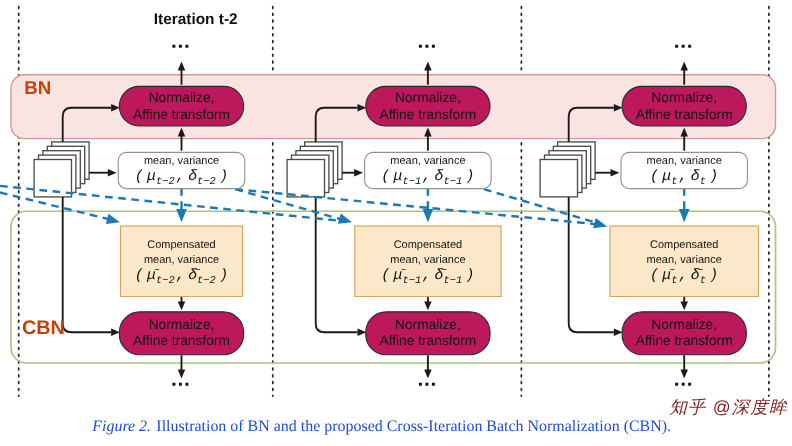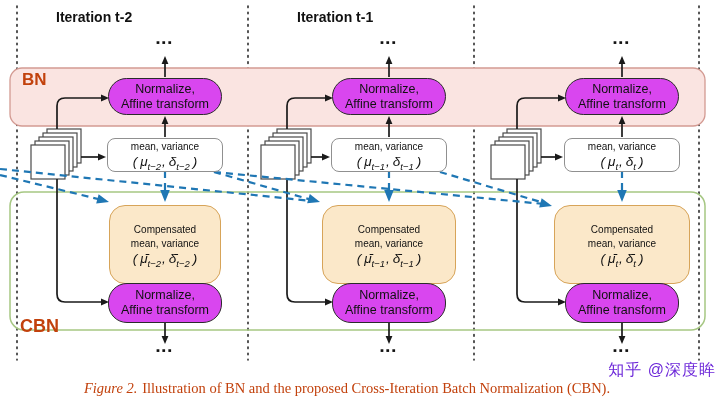--- a/index.html
+++ b/index.html
@@ -1,49 +1,49 @@
 <!DOCTYPE html>
 <html><head>
 <meta charset="utf-8">
 <style>
   html,body{margin:0;padding:0;background:#ffffff;}
   #figure{position:relative;width:720px;height:405px;background:#ffffff;overflow:hidden;
           font-family:"Liberation Sans",sans-serif;color:#111;}
   #figure svg{position:absolute;left:0;top:0;}
 
-  .col-header{position:absolute;top:9px;width:160px;text-align:left;
+  .col-header{position:absolute;top:9px;width:160px;text-align:right;
               font-size:14px;font-weight:bold;color:#111;}
   .dots{position:absolute;width:50px;text-align:center;font-size:11px;font-weight:bold;
         letter-spacing:2px;color:#111;line-height:10px;}
 
-  .pill{position:absolute;width:114px;background:#d946ef;border:1.4px solid #2b2b2b;
+  .pill{position:absolute;width:114px;background:#be185d;border:1.4px solid #2b2b2b;
         border-radius:19px;display:flex;flex-direction:column;justify-content:center;
         align-items:center;font-size:12.5px;line-height:15px;text-align:center;box-sizing:border-box;}
   .statsbox{position:absolute;width:116px;height:34px;background:#ffffff;border:1.2px solid #909090;
         border-radius:8px;display:flex;flex-direction:column;justify-content:center;
         align-items:center;text-align:center;box-sizing:border-box;}
-  .compbox{position:absolute;height:79px;background:#fbe8c9;border:1.5px solid #d7a459;
-        border-radius:16px;display:flex;flex-direction:column;justify-content:center;
+  .compbox{position:absolute;height:65px;background:#fbe8c9;border:1.5px solid #d7a459;
+        border-radius:0;display:flex;flex-direction:column;justify-content:center;
         align-items:center;text-align:center;box-sizing:border-box;}
   .sline{font-size:10px;line-height:14px;}
-  .gline{font-family:Liberation Sans, sans-serif;font-style:italic;font-size:13.5px;line-height:16px;}
+  .gline{font-family:Liberation Mono, monospace;font-style:italic;font-size:13.5px;line-height:16px;}
   .gline sub{font-size:9.5px;line-height:0;}
   .gline .op{margin-right:3px;}
   .gline .cm{margin:0 3px 0 1px;}
   .gline .cl{margin-left:3px;}
 
   .region-label{position:absolute;font-weight:bold;color:#c2410c;}
   #bn-label{left:22px;top:70px;font-size:17px;}
-  #cbn-label{left:20px;top:316px;font-size:18px;}
+  #cbn-label{left:20px;top:288px;font-size:18px;}
 
   .caption{position:absolute;left:0;top:380px;width:694px;text-align:center;
-           font-family:"Liberation Serif",serif;font-size:14.5px;color:#c2410c;}
+           font-family:"Liberation Serif",serif;font-size:14.5px;color:#1d4ed8;}
   .caption i{font-style:italic;}
   .caption .cap-text{margin-left:0.33em;}
-  .watermark{position:absolute;right:4px;top:360px;font-size:16px;color:#6d28d9;letter-spacing:1px;}
+  .watermark{position:absolute;right:4px;top:360px;font-size:16px;color:#7f1d1d;letter-spacing:1px;font-style:italic;}
 </style>
 </head>
 <body>
 
 <div id="figure">
 
   <svg width="720" height="405" viewBox="0 0 720 405">
 
     <g stroke="#2a2a2a" stroke-width="1.6" stroke-dasharray="1.6 4.6" stroke-linecap="round">
       <line x1="17" y1="6" x2="17" y2="360"></line>
@@ -172,21 +172,20 @@
     <div class="sline">Compensated</div>
     <div class="sline">mean, variance</div>
     <div class="gline"><span class="op">(</span><span>μ̄</span><sub>t−2</sub><span class="cm">,</span><span>δ̄</span><sub>t−2</sub><span class="cl">)</span></div>
   </div>
   <div class="pill" style="left:108px;top:283px;height:40px">
     <div>Normalize,</div>
     <div>Affine transform</div>
   </div>
   <div class="dots" style="left:140px;top:345px">▪▪▪</div>
 
-  <div class="col-header" style="left:297px">Iteration t-1</div>
   <div class="dots" style="left:364px;top:37px">▪▪▪</div>
   <div class="pill" style="left:332px;top:78px;height:37px">
     <div>Normalize,</div>
     <div>Affine transform</div>
   </div>
   <div class="statsbox" style="left:331px;top:138px">
     <div class="sline">mean, variance</div>
     <div class="gline"><span class="op">(</span><span>μ</span><sub>t−1</sub><span class="cm">,</span><span>δ</span><sub>t−1</sub><span class="cl">)</span></div>
   </div>
   <div class="compbox" style="left:322px;top:205px;width:134px">

